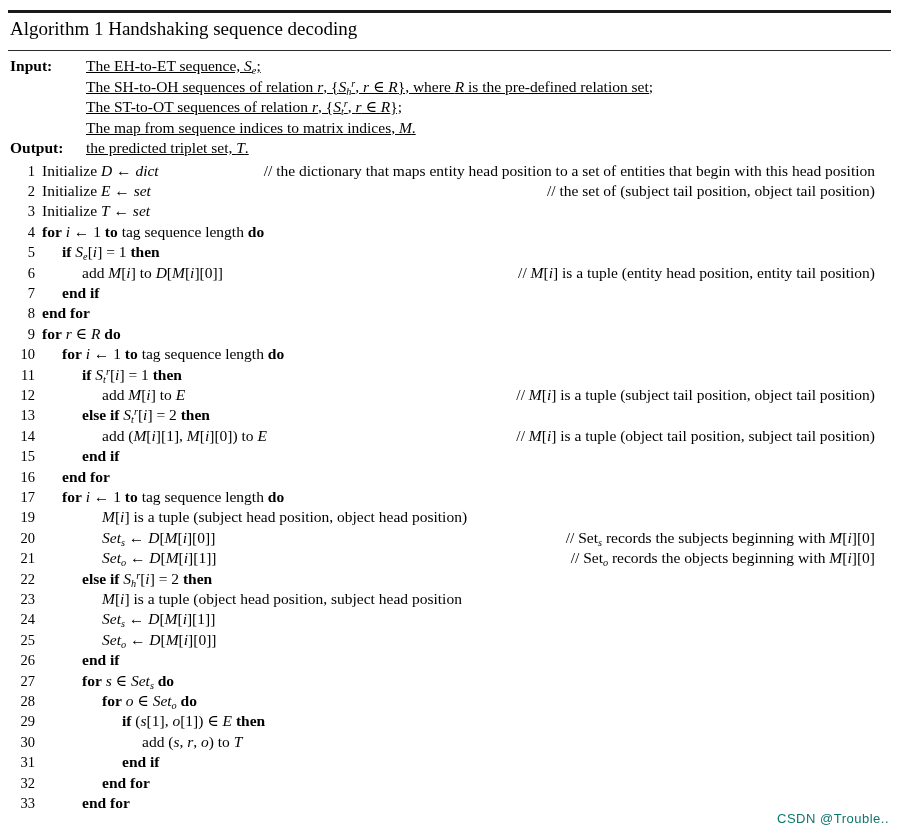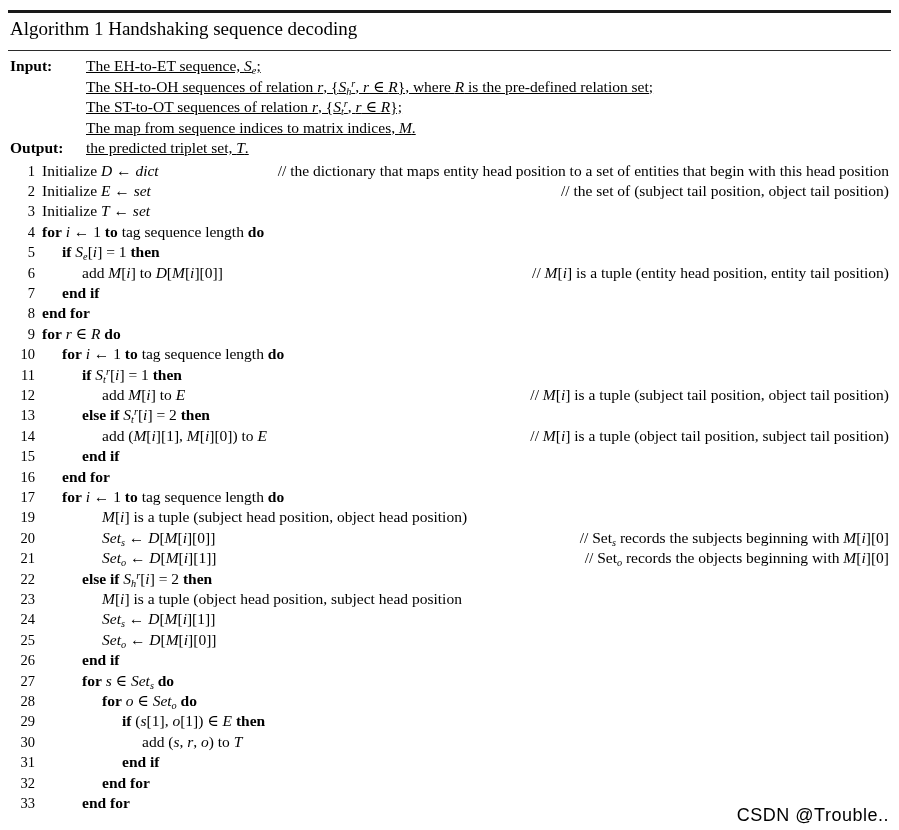--- a/index.html
+++ b/index.html
@@ -87,21 +87,21 @@
     align-items: baseline;
   }
   .code {
     display: inline-block;
   }
   .cmt {
     position: absolute;
     white-space: nowrap;
   }
   .cmt.r {
-    right: 2px;
+    right: 16px;
   }
   .ind1 { padding-left: 0px; }
   .ind2 { padding-left: 20px; }
   .ind3 { padding-left: 40px; }
   .ind4 { padding-left: 60px; }
   .ind5 { padding-left: 80px; }
   .ind6 { padding-left: 100px; }
   .kw { font-weight: bold; }
   .mi { font-style: italic; font-family: "Liberation Serif","DejaVu Serif",serif; }
   .mv { font-style: italic; }
@@ -109,23 +109,23 @@
     font-size: 0.66em;
     line-height: 0;
     font-style: italic;
   }
   sub { vertical-align: -0.28em; }
   sup { vertical-align: 0.52em; }
   .watermark {
     position: absolute;
     right: 10px;
     bottom: 14px;
-    color: #000000;
+    color: #0f766e;
     font-family: "Liberation Sans", sans-serif;
-    font-size: 18px;
+    font-size: 13px;
     letter-spacing: 0.5px;
   }
 </style>
 </head>
 <body>
 
 <div class="algorithm">
 
   <div class="rule-top"></div>
 

